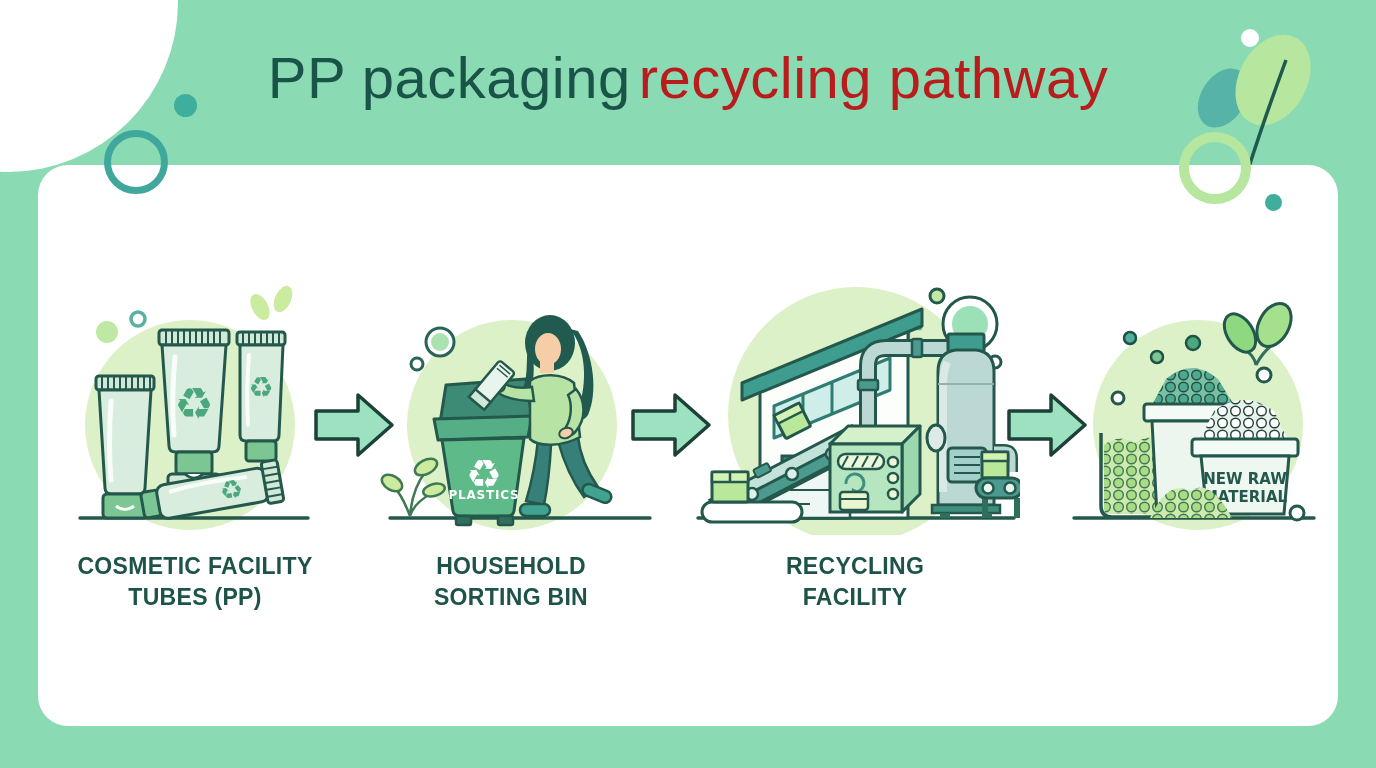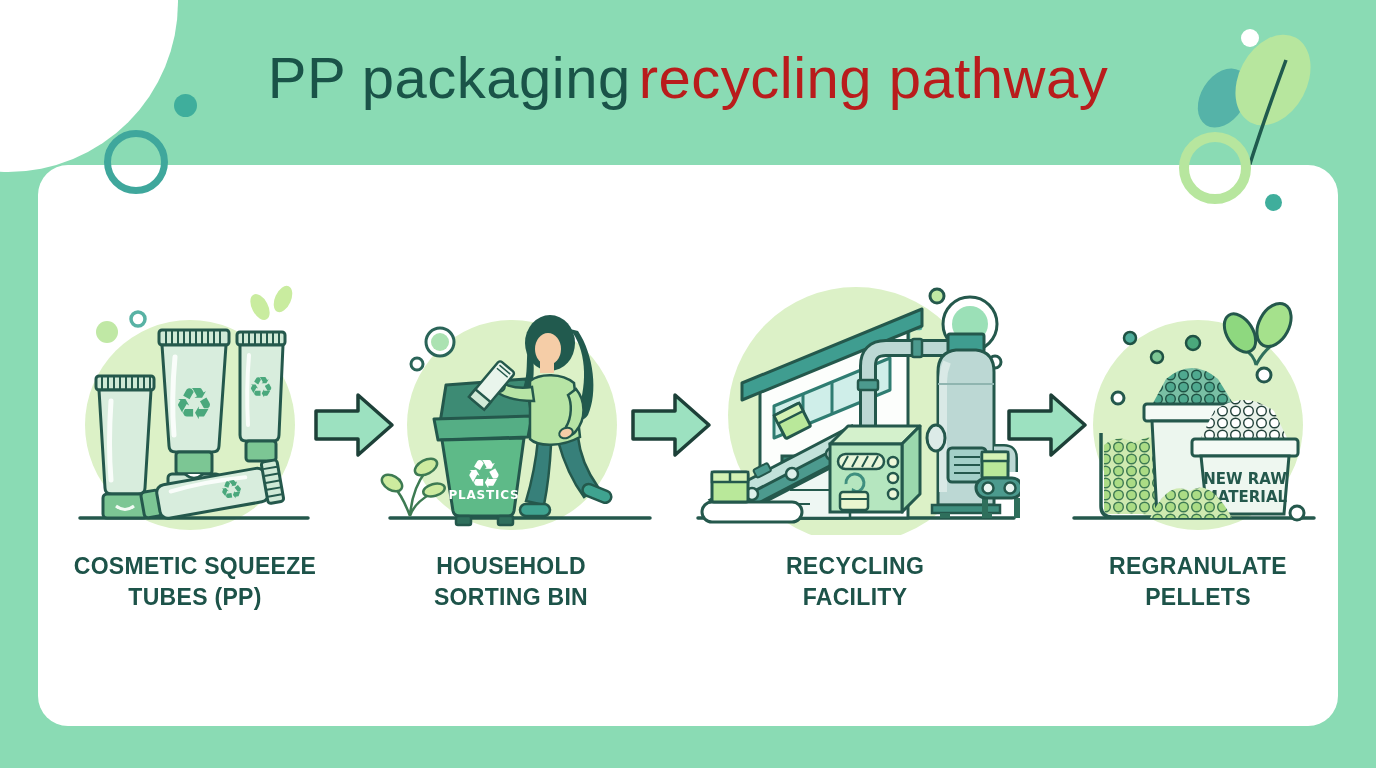--- a/index.html
+++ b/index.html
@@ -313,18 +313,17 @@
       <rect x="132" y="154" width="106" height="17" rx="3" fill="#f4faf5" stroke="#24584c" stroke-width="3"></rect>
       <path d="M141,171 H229 L224,229 H147 Z" fill="#eef7f0" stroke="#24584c" stroke-width="3"></path>
       <text x="185" y="199" font-size="15" font-weight="bold" fill="#24584c" text-anchor="middle">NEW RAW</text>
       <text x="185" y="217" font-size="15" font-weight="bold" fill="#24584c" text-anchor="middle">MATERIAL</text>
     </g>
 
     <path d="M90,233 Q108,194 130,206 Q150,192 172,233 Z" fill="url(#patGreen)"></path>
     <circle cx="237" cy="228" r="7" fill="#ffffff" stroke="#24584c" stroke-width="3"></circle>
   </svg>
 
-  <div class="caption" id="cap1">COSMETIC SQUEEZE TUBES (PP)</div>
+  <div class="caption" id="cap1">COSMETIC FACILITY TUBES (PP)</div>
   <div class="caption" id="cap2">HOUSEHOLD SORTING BIN</div>
   <div class="caption" id="cap3">RECYCLING FACILITY</div>
-  <div class="caption" id="cap4">REGRANULATE PELLETS</div>
 
 </div>
 
 </body></html>

